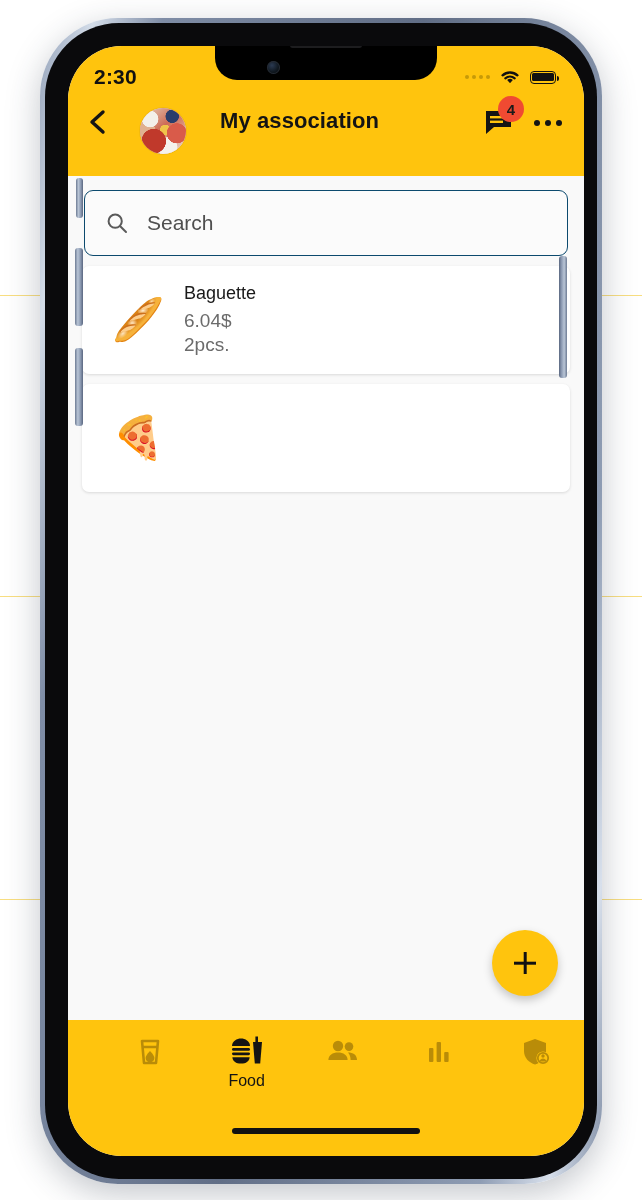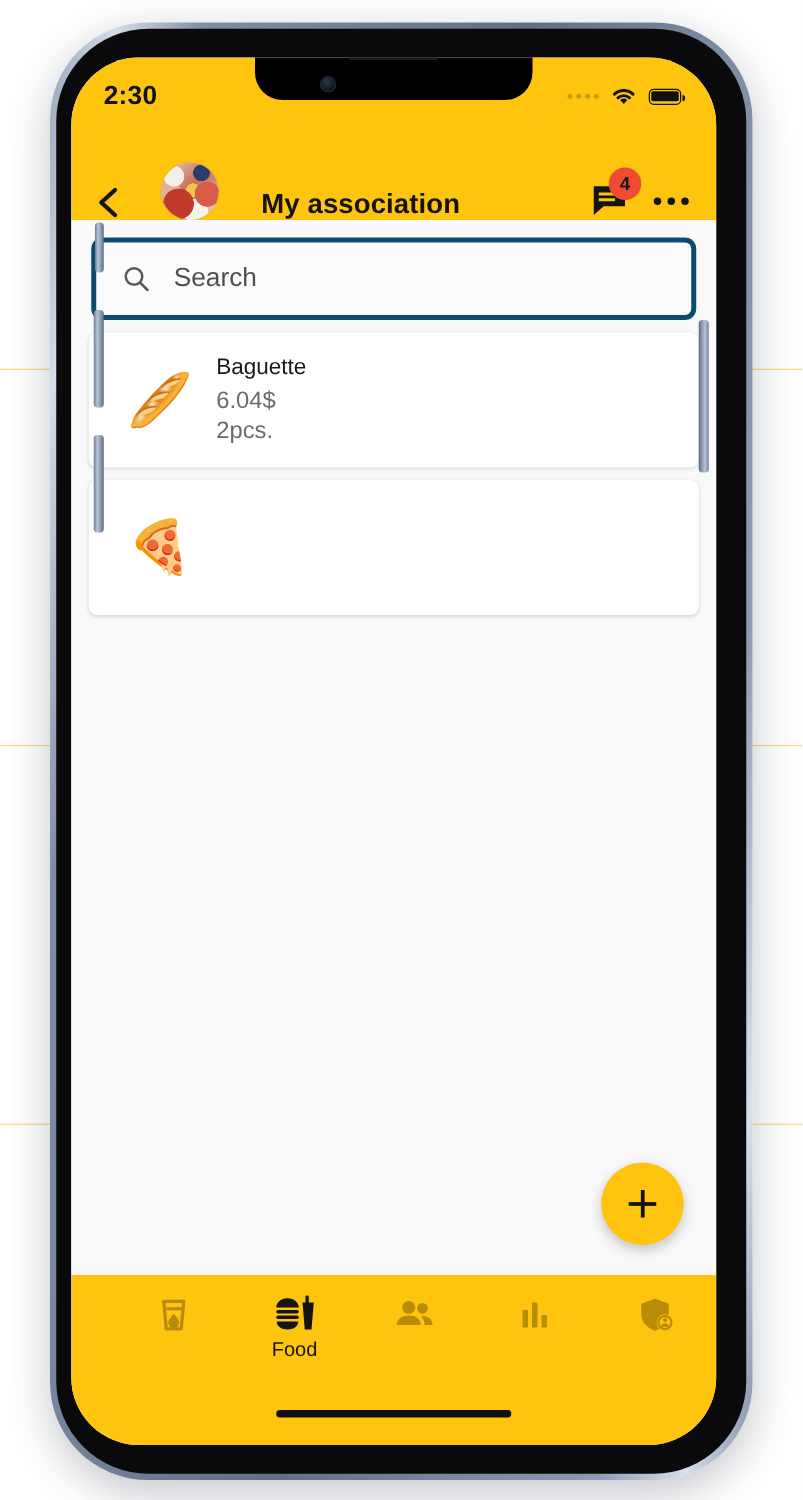--- a/index.html
+++ b/index.html
@@ -46,21 +46,21 @@
   }
   .phone-inner {
     position: absolute;
     left: 5px; top: 5px;
     width: 552px; height: 1156px;
     border-radius: 74px;
     background: #0a0a0c;
   }
   .screen {
     position: absolute;
-    left: 12px; top: 23px;
+    left: 23px; top: 23px;
     width: 516px; height: 1110px;
     border-radius: 54px;
     overflow: hidden;
     background: #f9f9f9;
   }
 
   
   .btn-side {
     position: absolute;
     border-radius: 3px;
@@ -151,21 +151,21 @@
     border-radius: 0 2px 2px 0;
     background: #111;
   }
   .battery span { display: block; height: 100%; width: 100%; background: #111; border-radius: 1.5px; }
 
   
   .appbar {
     background: #FFC40D;
     height: 68px;
     display: flex;
-    align-items: flex-end;
+    align-items: flex-start;
     padding: 0 22px 0 16px;
     box-sizing: border-box;
     gap: 28px;
   }
   .back-chevron {
     width: 28px; height: 28px;
     flex: 0 0 auto;
     display: flex; align-items: center; justify-content: center;
     cursor: pointer;
   }
@@ -221,21 +221,21 @@
   .content {
     background: #f9f9f9;
     height: 844px;
     position: relative;
     overflow: hidden;
   }
   .search-wrap { padding: 14px 16px 10px; }
   .searchbar {
     height: 66px;
     background: #fbfbfb;
-    border: 4px solid #0c4a6e;
+    border: 1px solid #0c4a6e;
     border-radius: 9px;
     display: flex;
     align-items: center;
     padding: 0 20px;
     gap: 18px;
     box-sizing: border-box;
   }
   .search-placeholder {
     font-size: 21px;
     color: #4f4f4f;

